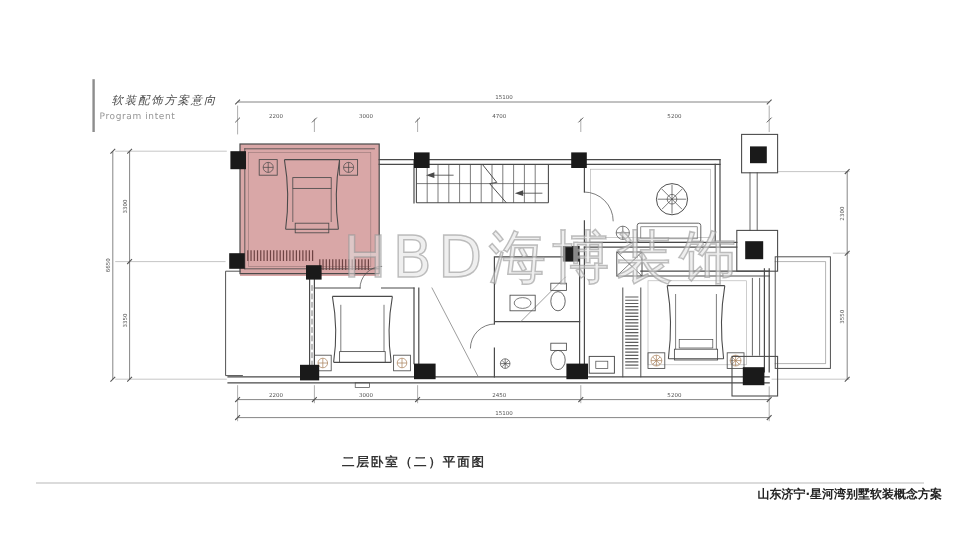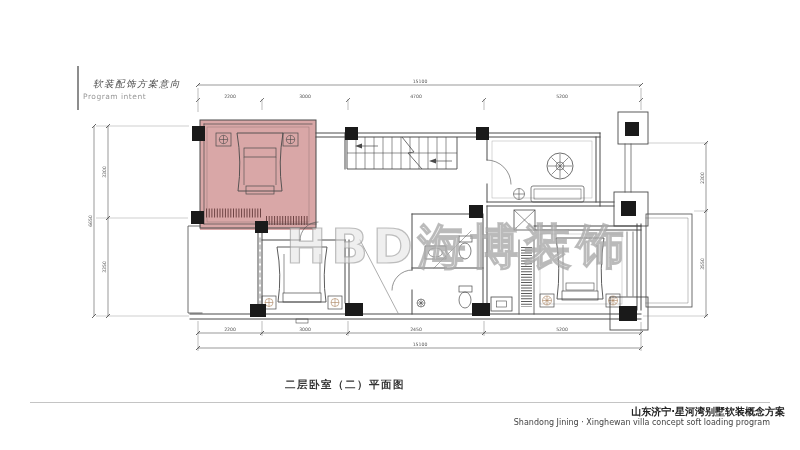--- a/index.html
+++ b/index.html
@@ -4,23 +4,23 @@
 <style>
   html,body{margin:0;padding:0;background:#fff;}
   .page{position:relative;width:800px;height:450px;background:#ffffff;overflow:hidden;
         font-family:"DejaVu Sans","Liberation Sans",sans-serif;}
   .abs{position:absolute;}
   
   .hdr-bar{left:77px;top:66px;width:2px;height:44px;background:#8d8d8d;}
   .hdr-cn{left:93px;top:78px;font-size:9.5px;letter-spacing:1.5px;color:#4a4a4a;font-style:italic;}
   .hdr-en{left:83px;top:92px;font-size:7.5px;letter-spacing:.5px;color:#979797;}
   
-  .wm-brand{left:286px;top:183px;font-size:48px;font-weight:bold;letter-spacing:5px;
+  .wm-brand{left:286px;top:183px;font-size:48px;font-weight:normal;letter-spacing:5px;
             color:rgba(225,225,225,.55);-webkit-text-stroke:1.2px rgba(150,150,150,.6);
-            white-space:nowrap;margin-top:32px;}
+            white-space:nowrap;}
   .wm-url{left:288px;top:222px;font-size:26px;font-weight:bold;letter-spacing:1px;
           color:rgba(250,235,235,.75);-webkit-text-stroke:1px rgba(226,138,138,.85);
           white-space:nowrap;}
   
   .draw-title{left:285px;top:378px;width:210px;font-size:10.5px;
               font-weight:bold;letter-spacing:1.5px;color:#333;}
   .divider{left:30px;top:402px;width:740px;height:1px;background:#c4c4c4;}
   .proj-cn{right:15px;top:405px;font-size:10px;font-weight:bold;color:#222;white-space:nowrap;}
   .proj-en{right:30px;top:418px;font-size:8px;color:#444;white-space:nowrap;}
   svg text{font-family:"DejaVu Sans",sans-serif;font-size:4.6px;fill:#555;}
@@ -231,15 +231,14 @@
 
   <div class="abs wm-brand" id="wm-brand">HBD海博装饰</div>
 
   <div class="abs hdr-bar"></div>
   <div class="abs hdr-cn">软装配饰方案意向</div>
   <div class="abs hdr-en">Program intent</div>
 
   <div class="abs draw-title">二层卧室（二）平面图</div>
   <div class="abs divider"></div>
   <div class="abs proj-cn">山东济宁·星河湾别墅软装概念方案</div>
-  <div class="abs proj-en">Shandong Jining · Xinghewan villa concept soft loading program</div>
 
 </div>
 
 </body></html>

